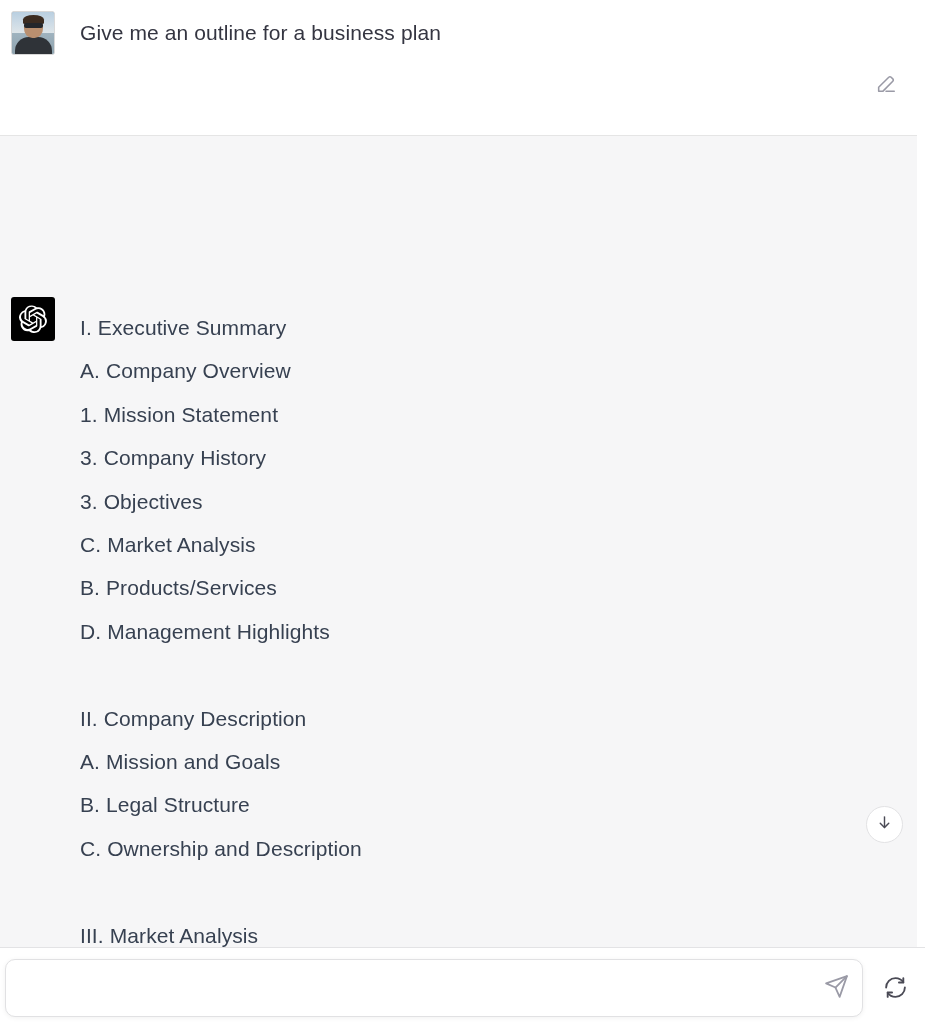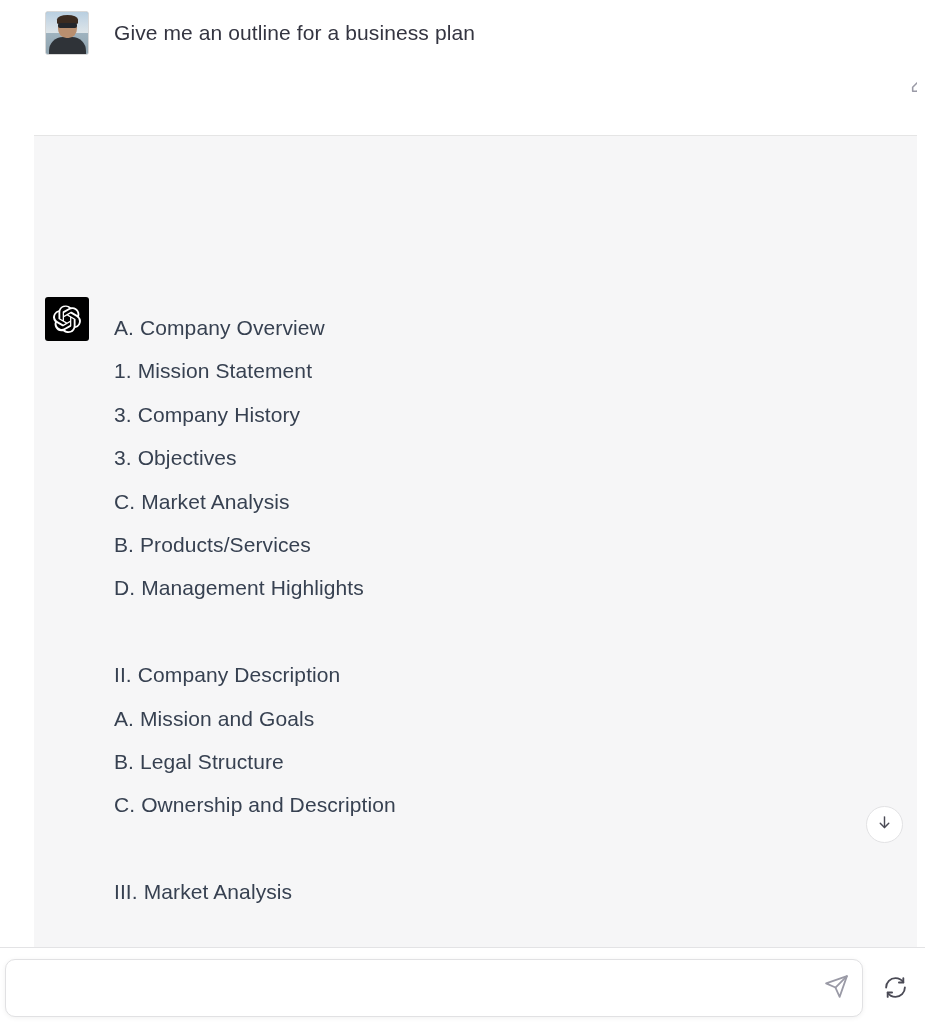--- a/index.html
+++ b/index.html
@@ -21,21 +21,20 @@
     flex-direction: column;
   }
 
   
   .conversation {
     position: relative;
     width: 925px;
     height: 947px;
     overflow: hidden;
     background: #ffffff;
-    padding-left: 34px;
   }
 
   
   .turn-user {
     position: relative;
     width: 925px;
     height: 136px;
     background: #ffffff;
     border-bottom: 1px solid #e5e5e5;
   }
@@ -278,20 +277,21 @@
 
       <div class="avatar-assistant">
         <span>
           <svg width="28" height="28" viewBox="0 0 24 24" fill="#ffffff">
             <path d="M22.28 9.82a5.98 5.98 0 0 0-.52-4.91 6.05 6.05 0 0 0-6.51-2.9A6 6 0 0 0 10.7.44 6.05 6.05 0 0 0 4.94 4.6a5.98 5.98 0 0 0-4 2.9 6.05 6.05 0 0 0 .75 7.1 5.98 5.98 0 0 0 .51 4.91 6.05 6.05 0 0 0 6.52 2.9A5.98 5.98 0 0 0 13.26 24a6.06 6.06 0 0 0 5.77-4.21 5.99 5.99 0 0 0 4-2.9 6.06 6.06 0 0 0-.75-7.07zM13.26 22.43a4.48 4.48 0 0 1-2.88-1.04l.14-.08 4.78-2.76a.79.79 0 0 0 .39-.68v-6.74l2.02 1.17a.07.07 0 0 1 .04.05v5.58a4.5 4.5 0 0 1-4.49 4.5zM3.6 18.3a4.47 4.47 0 0 1-.54-3.01l.14.09 4.78 2.76a.77.77 0 0 0 .78 0l5.84-3.37v2.33a.08.08 0 0 1-.03.06L9.74 19.95a4.5 4.5 0 0 1-6.14-1.64zM2.34 7.9a4.49 4.49 0 0 1 2.34-1.97V11.6a.77.77 0 0 0 .38.67l5.81 3.36-2.02 1.17a.08.08 0 0 1-.07 0l-4.83-2.79A4.5 4.5 0 0 1 2.34 7.9zm16.6 3.86L13.1 8.38 15.12 7.2a.08.08 0 0 1 .07 0l4.83 2.79a4.5 4.5 0 0 1-.68 8.12v-5.68a.8.8 0 0 0-.4-.67zm2.01-3.02l-.14-.09-4.77-2.78a.78.78 0 0 0-.79 0L9.42 9.24V6.9a.07.07 0 0 1 .03-.06l4.83-2.79a4.5 4.5 0 0 1 6.68 4.66zM8.32 12.87L6.3 11.7a.08.08 0 0 1-.04-.06V6.07a4.5 4.5 0 0 1 7.37-3.45l-.14.08L8.71 5.46a.79.79 0 0 0-.39.68v6.73zm1.1-2.36l2.6-1.5 2.6 1.5v3l-2.6 1.5-2.6-1.5v-3z"></path>
           </svg>
         </span>
       </div>
 
       <div class="outline">
+        <div class="outline-line">I. Executive Summary</div>
         <div class="outline-line">A. Company Overview</div>
         <div class="outline-line">1. Mission Statement</div>
         <div class="outline-line">3. Company History</div>
         <div class="outline-line">3. Objectives</div>
         <div class="outline-line">C. Market Analysis</div>
         <div class="outline-line">B. Products/Services</div>
         <div class="outline-line">D. Management Highlights</div>
         <div class="outline-line blank"></div>
         <div class="outline-line">II. Company Description</div>
         <div class="outline-line">A. Mission and Goals</div>

